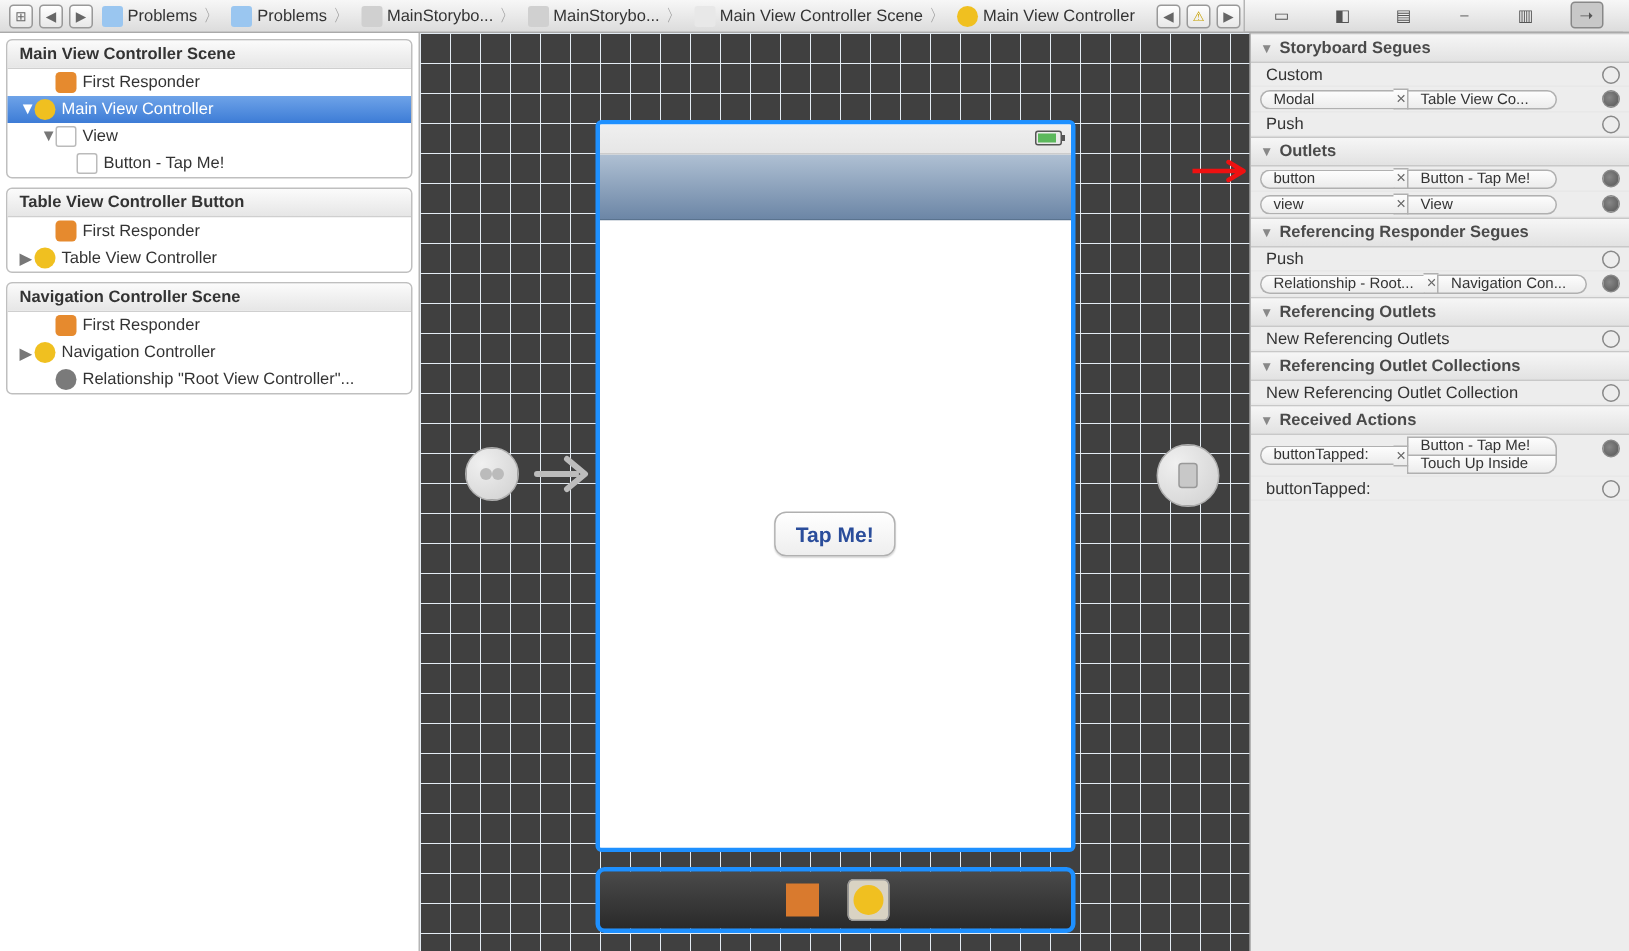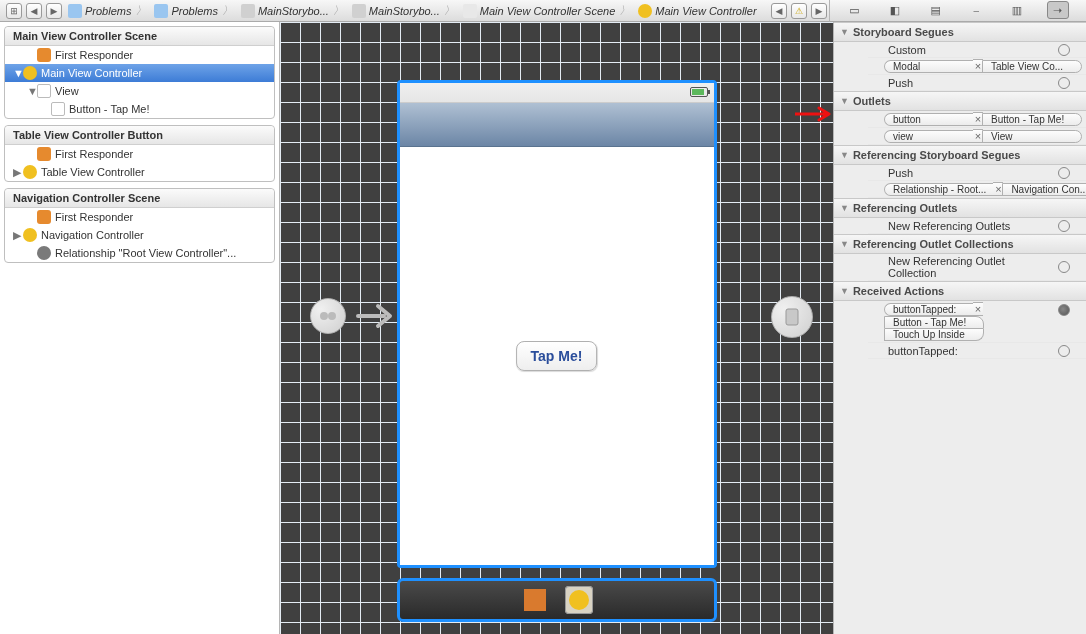--- a/index.html
+++ b/index.html
@@ -2,21 +2,21 @@
 <html><head>
 <meta charset="utf-8">
 <style>
 * { box-sizing: border-box; margin: 0; padding: 0; font-family: "Lucida Grande", "Helvetica Neue", Arial, sans-serif; font-size: 11px; }
 body { background: #ededed; width: 1086px; height: 634px; overflow: hidden; position: relative; }
 
 
 .toolbar { height: 22px; background: linear-gradient(#f7f7f7,#dcdcdc); border-bottom: 1px solid #aaa; display: flex; align-items: center; padding: 0 4px; }
 .tb-btn { width: 16px; height: 16px; border: 1px solid #999; border-radius: 3px; background: linear-gradient(#fff,#e8e8e8); margin: 0 2px; display: flex; align-items: center; justify-content: center; color: #666; font-size: 9px; cursor: pointer; }
 .breadcrumb { display: flex; align-items: center; flex: 1; overflow: hidden; }
-.crumb { display: flex; align-items: center; padding: 0 4px; color: #333; white-space: nowrap; cursor: pointer; font-style: italic; }
+.crumb { display: flex; align-items: center; padding: 0 4px; color: #333; white-space: nowrap; cursor: pointer; }
 .crumb .sep { color: #999; margin-left: 4px; }
 .crumb-icon { width: 14px; height: 14px; margin-right: 3px; border-radius: 2px; }
 .ci-folder { background: #9ac6f0; }
 .ci-story { background: #d0d0d0; }
 .ci-scene { background: #e8e8e8; }
 .ci-vc { background: #f0c020; border-radius: 50%; }
 
 
 .inspector-tabs { height: 22px; background: linear-gradient(#f7f7f7,#dcdcdc); border-bottom: 1px solid #aaa; display: flex; align-items: center; justify-content: space-around; padding: 0 4px; }
 .insp-tab { width: 22px; height: 18px; border: 1px solid transparent; border-radius: 3px; display: flex; align-items: center; justify-content: center; color: #555; cursor: pointer; }
@@ -73,21 +73,21 @@
 .seg-right { right: 20px; top: 274px; width:42px; height:42px; }
 .seg-arrow svg { overflow: visible; }
 
 
 .red-arrow { position:absolute; left: 795px; top: 106px; }
 
 
 .insp-section { border-top: 1px solid #c8c8c8; }
 .insp-header { background: linear-gradient(#f6f6f6,#e2e2e2); padding: 3px 6px; font-weight: bold; color: #4a4a4a; border-bottom: 1px solid #c8c8c8; display:flex; align-items:center; }
 .insp-header .tri { color:#888; margin-right:4px; font-size:9px; }
-.insp-row { display:flex; align-items:center; padding: 1px 16px; border-bottom: 1px solid #e8e8e8; min-height: 16px; margin-left: 34px; }
+.insp-row { display:flex; align-items:center; padding: 1px 6px; border-bottom: 1px solid #e8e8e8; min-height: 16px; }
 .insp-label { flex:1; color:#333; padding-left: 4px; }
 .pill { border:1px solid #b0b0b0; border-radius: 8px; padding: 0 8px; font-size: 10px; background: linear-gradient(#fdfdfd,#ececec); color:#333; white-space:nowrap; overflow:hidden; text-overflow:ellipsis; }
 .pill-left { border-top-right-radius:0; border-bottom-right-radius:0; border-right:none; min-width: 90px; }
 .pill-right { border-top-left-radius:0; border-bottom-left-radius:0; min-width: 100px; max-width: 110px; }
 .conn-dot { width:12px; height:12px; border-radius:50%; border:1px solid #888; margin-left:4px; flex-shrink:0; }
 .conn-dot.filled { background: radial-gradient(circle at 40% 40%, #888, #555); }
 .pill-x { width:10px; text-align:center; color:#666; margin: 0 -1px; border-top:1px solid #b0b0b0; border-bottom:1px solid #b0b0b0; background:linear-gradient(#fdfdfd,#ececec); }
 .pill-group { display:flex; align-items:center; }
 
 
@@ -290,21 +290,21 @@
             <span class="pill pill-left">view</span>
             <span class="pill-x">×</span>
             <span class="pill pill-right">View</span>
           </div>
           <span class="conn-dot filled"></span>
         </div>
       </div>
       <div class="insp-section">
         <div class="insp-header">
           <span class="tri">▼</span>
-          <span>Referencing Storyboard Segues</span>
+          <span>Referencing Responder Segues</span>
         </div>
         <div class="insp-row">
           <span class="insp-label">Push</span>
           <span class="conn-dot "></span>
         </div>
         <div class="insp-row">
           <div class="pill-group" style="flex:1;">
             <span class="pill pill-left">Relationship - Root...</span>
             <span class="pill-x">×</span>
             <span class="pill pill-right">Navigation Con...</span>

